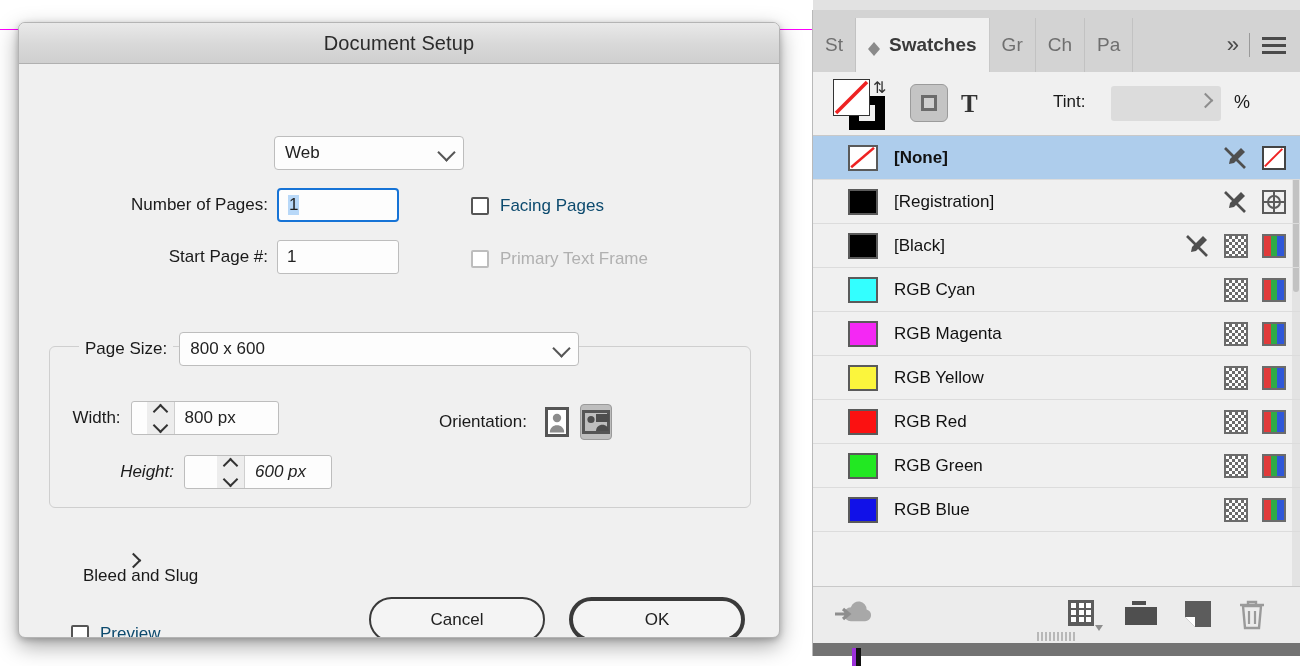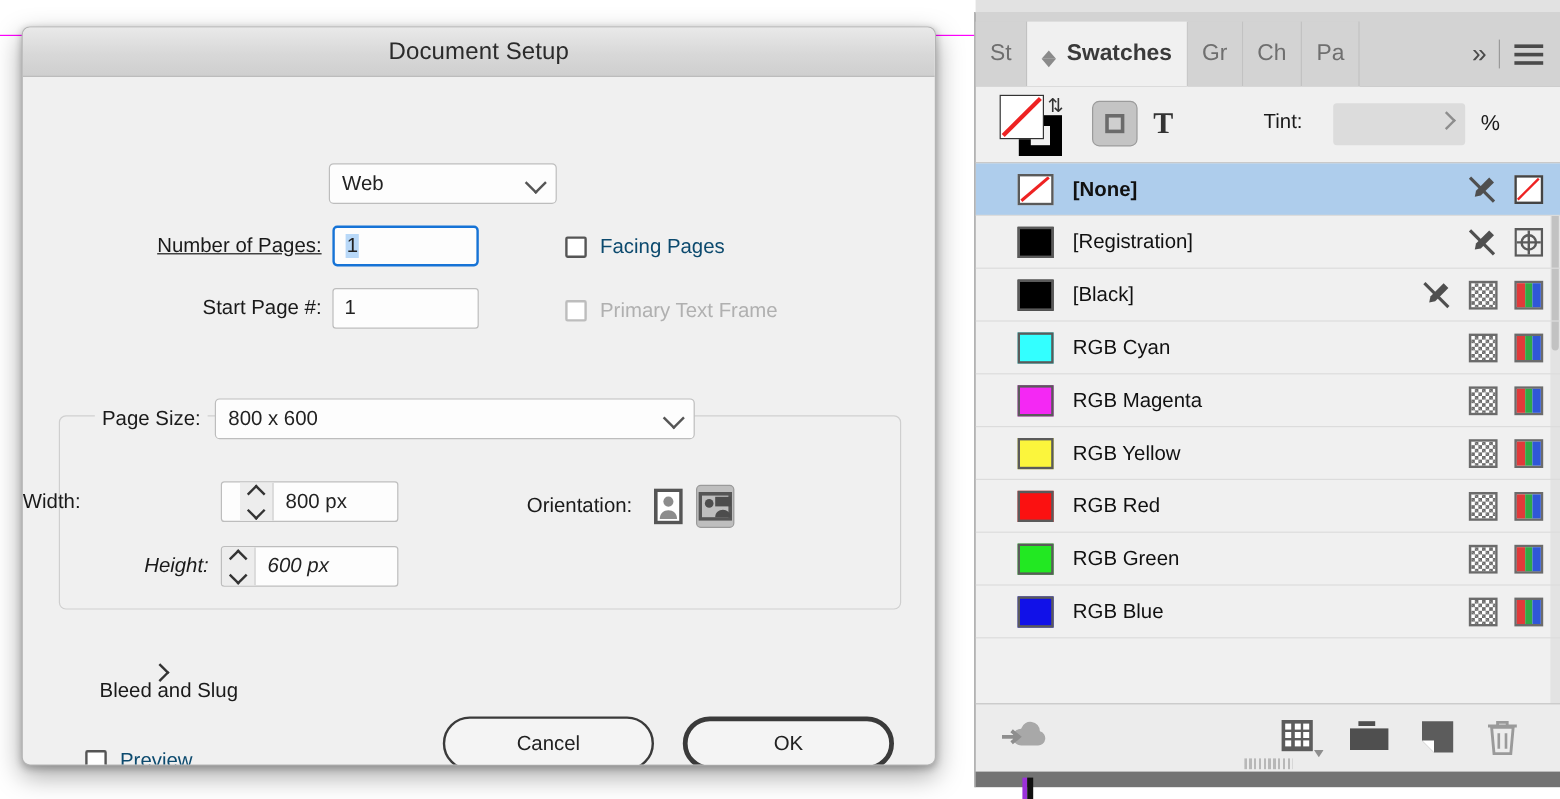--- a/index.html
+++ b/index.html
@@ -189,21 +189,21 @@
     <div class="dlg-body">
 
       <div class="field-row" style="left:0; top:72px; width:445px; justify-content:flex-end;">
         <div class="select" style="width:190px; margin-left:9px;">
           <span>Web</span>
           <span class="chev"></span>
         </div>
       </div>
 
       <div class="field-row" style="left:0; top:124px; width:380px; justify-content:flex-end;">
-        <div class="lbl" style="width:240px;text-decoration:underline;">Number of Pages:</div>
+        <div class="lbl" style="width:240px;">Number of Pages:</div>
         <div class="tinput focused" style="width:122px; margin-left:9px;">
           <span class="sel-text">1</span>
         </div>
       </div>
 
       <div class="field-row" style="left:452px; top:132px;">
         <div class="cbox"></div>
         <div class="cbl">Facing Pages</div>
       </div>
 
@@ -222,34 +222,34 @@
       <div class="groupbox" style="left:30px; top:282px; width:700px; height:160px;"></div>
 
       <div class="field-row" style="left:60px; top:268px;">
         <div class="group-legend" style="position:relative;">Page Size:</div>
         <div class="select" style="width:400px; margin-left:6px; background:#fdfdfd;">
           <span>800 x 600</span>
           <span class="chev"></span>
         </div>
       </div>
 
-      <div class="field-row" style="left:0; top:337px; width:313px; justify-content:space-between;">
+      <div class="field-row" style="left:0; top:337px; width:313px; justify-content:center;">
         <div class="lbl">Width:</div>
         <div class="stepper" style="width:148px; margin-left:10px;padding-left:15px;">
           <div class="stepper-btns">
             <span class="arw up"></span>
             <span class="arw dn"></span>
           </div>
           <div class="stepper-val">800 px</div>
         </div>
       </div>
 
       <div class="field-row" style="left:0; top:391px; width:313px; justify-content:flex-end;font-style:italic;">
         <div class="lbl">Height:</div>
-        <div class="stepper" style="width:148px; margin-left:10px;">
+        <div class="stepper" style="width:148px; margin-left:10px;padding-left:32px;">
           <div class="stepper-btns">
             <span class="arw up"></span>
             <span class="arw dn"></span>
           </div>
           <div class="stepper-val">600 px</div>
         </div>
       </div>
 
       <div class="field-row" style="left:420px; top:340px;">
         <div class="lbl">Orientation:</div>

